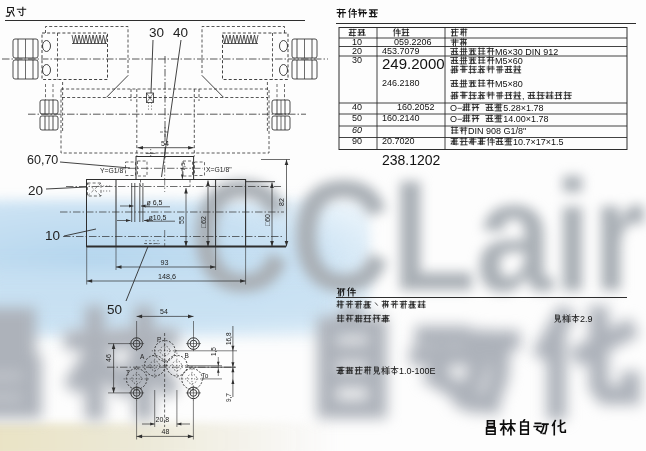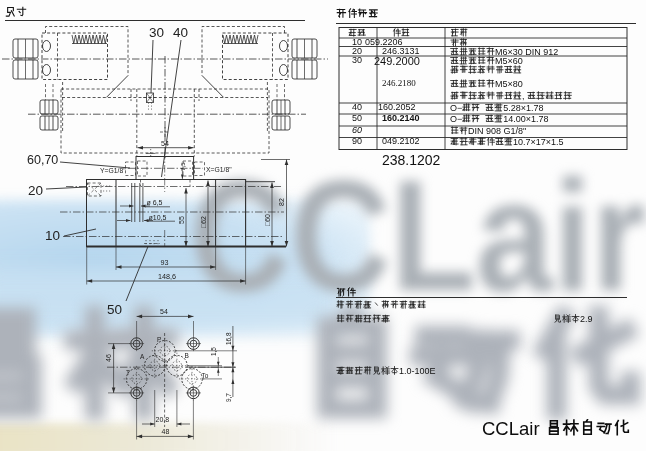--- a/index.html
+++ b/index.html
@@ -386,41 +386,41 @@
       <path d="M26 16 L26 90 M34 8 L18 34 M60 12 L52 32 M46 34 L92 34 M44 58 L94 58 M70 14 L70 90" stroke="#151515" stroke-width="9" fill="none" stroke-linecap="square"></path>
     </svg><svg style="width:9px;height:9px;vertical-align:-0.10em" viewBox="0 0 100 100">
       <path d="M13 18 L84 18 M20 49 L85 49 M11 85 L86 85 M24 9 L24 79 M72 11 L72 85 M42 45 L26 69" stroke="#151515" stroke-width="9" fill="none" stroke-linecap="square"></path>
     </svg></div>
 <div style="position:absolute;left:450px;top:28.3px;font-size:9px;color:#111;white-space:nowrap;line-height:1;"><svg style="width:9px;height:9px;vertical-align:-0.10em" viewBox="0 0 100 100">
       <path d="M17 16 L90 16 M14 45 L90 45 M17 87 L81 87 M27 18 L27 87 M61 11 L61 82 M43 39 L29 63" stroke="#151515" stroke-width="9" fill="none" stroke-linecap="square"></path>
     </svg><svg style="width:9px;height:9px;vertical-align:-0.10em" viewBox="0 0 100 100">
       <path d="M18 15 L88 15 M19 45 L80 45 M31 13 L31 78 M75 11 L75 89 M48 8 L48 88 M37 44 L17 70" stroke="#151515" stroke-width="9" fill="none" stroke-linecap="square"></path>
     </svg></div>
 <div style="position:absolute;left:352px;top:37.7px;font-size:9px;color:#111;white-space:nowrap;line-height:1;">10</div>
-<div style="position:absolute;left:365px;top:37.7px;font-size:9px;color:#111;white-space:nowrap;line-height:1;">059.2206</div>
+<div style="position:absolute;left:394px;top:37.7px;font-size:9px;color:#111;white-space:nowrap;line-height:1;">059.2206</div>
 <div style="position:absolute;left:450px;top:37.5px;font-size:9px;color:#111;white-space:nowrap;line-height:1;"><svg style="width:9px;height:9px;vertical-align:-0.10em" viewBox="0 0 100 100">
       <path d="M12 23 L91 23 M20 45 L89 45 M38 13 L38 91 M61 12 L61 88 M49 44 L32 71" stroke="#1c1c1c" stroke-width="9" fill="none" stroke-linecap="square"></path>
     </svg><svg style="width:9px;height:9px;vertical-align:-0.10em" viewBox="0 0 100 100">
       <path d="M12 16 L83 16 M15 55 L83 55 M30 9 L30 90 M73 16 L73 80 M51 9 L51 78 M37 37 L19 69 M56 42 L74 70" stroke="#1c1c1c" stroke-width="9" fill="none" stroke-linecap="square"></path>
     </svg></div>
 <div style="position:absolute;left:352px;top:46.7px;font-size:9px;color:#111;white-space:nowrap;line-height:1;">20</div>
-<div style="position:absolute;left:382px;top:46.7px;font-size:9px;color:#111;white-space:nowrap;line-height:1;">246.3131</div>
+<div style="position:absolute;left:382px;top:46.7px;font-size:9px;color:#111;white-space:nowrap;line-height:1;">453.7079</div>
 <div style="position:absolute;left:450px;top:46.5px;font-size:9px;color:#111;white-space:nowrap;line-height:1;"><svg style="width:9px;height:9px;vertical-align:-0.10em" viewBox="0 0 100 100">
       <path d="M8 17 L83 17 M15 49 L84 49 M16 83 L90 83 M38 17 L38 79 M69 13 L69 81 M36 42 L16 72 M59 45 L79 70" stroke="#1c1c1c" stroke-width="9" fill="none" stroke-linecap="square"></path>
     </svg><svg style="width:9px;height:9px;vertical-align:-0.10em" viewBox="0 0 100 100">
       <path d="M20 23 L84 23 M11 51 L88 51 M12 88 L81 88 M28 11 L28 86 M73 11 L73 78 M52 13 L52 84" stroke="#1c1c1c" stroke-width="9" fill="none" stroke-linecap="square"></path>
     </svg><svg style="width:9px;height:9px;vertical-align:-0.10em" viewBox="0 0 100 100">
       <path d="M12 20 L88 20 M17 44 L84 44 M13 82 L89 82 M35 19 L35 87 M63 19 L63 84 M45 37 L28 69 M54 41 L71 71" stroke="#1c1c1c" stroke-width="9" fill="none" stroke-linecap="square"></path>
     </svg><svg style="width:9px;height:9px;vertical-align:-0.10em" viewBox="0 0 100 100">
       <path d="M15 16 L84 16 M19 46 L87 46 M18 77 L88 77 M26 10 L26 84 M68 13 L68 80" stroke="#1c1c1c" stroke-width="9" fill="none" stroke-linecap="square"></path>
     </svg><svg style="width:9px;height:9px;vertical-align:-0.10em" viewBox="0 0 100 100">
       <path d="M11 17 L81 17 M19 46 L89 46 M36 8 L36 89 M72 16 L72 87 M36 33 L22 60" stroke="#1c1c1c" stroke-width="9" fill="none" stroke-linecap="square"></path>
     </svg>M6×30 DIN 912</div>
 <div style="position:absolute;left:352px;top:56.3px;font-size:9px;color:#111;white-space:nowrap;line-height:1;">30</div>
-<div style="position:absolute;left:374px;top:56.3px;font-size:11px;color:#111;white-space:nowrap;line-height:1;">249.2000</div>
+<div style="position:absolute;left:382px;top:56.3px;font-size:15px;color:#111;white-space:nowrap;line-height:1;">249.2000</div>
 <div style="position:absolute;left:450px;top:56.1px;font-size:9px;color:#111;white-space:nowrap;line-height:1;"><svg style="width:9px;height:9px;vertical-align:-0.10em" viewBox="0 0 100 100">
       <path d="M8 17 L83 17 M15 49 L84 49 M16 83 L90 83 M38 17 L38 79 M69 13 L69 81 M36 42 L16 72 M59 45 L79 70" stroke="#1c1c1c" stroke-width="9" fill="none" stroke-linecap="square"></path>
     </svg><svg style="width:9px;height:9px;vertical-align:-0.10em" viewBox="0 0 100 100">
       <path d="M20 23 L84 23 M11 51 L88 51 M12 88 L81 88 M28 11 L28 86 M73 11 L73 78 M52 13 L52 84" stroke="#1c1c1c" stroke-width="9" fill="none" stroke-linecap="square"></path>
     </svg><svg style="width:9px;height:9px;vertical-align:-0.10em" viewBox="0 0 100 100">
       <path d="M12 20 L88 20 M17 44 L84 44 M13 82 L89 82 M35 19 L35 87 M63 19 L63 84 M45 37 L28 69 M54 41 L71 71" stroke="#1c1c1c" stroke-width="9" fill="none" stroke-linecap="square"></path>
     </svg><svg style="width:9px;height:9px;vertical-align:-0.10em" viewBox="0 0 100 100">
       <path d="M15 16 L84 16 M19 46 L87 46 M18 77 L88 77 M26 10 L26 84 M68 13 L68 80" stroke="#1c1c1c" stroke-width="9" fill="none" stroke-linecap="square"></path>
     </svg><svg style="width:9px;height:9px;vertical-align:-0.10em" viewBox="0 0 100 100">
       <path d="M11 17 L81 17 M19 46 L89 46 M36 8 L36 89 M72 16 L72 87 M36 33 L22 60" stroke="#1c1c1c" stroke-width="9" fill="none" stroke-linecap="square"></path>
@@ -435,21 +435,21 @@
       <path d="M18 19 L86 19 M19 51 L85 51 M9 81 L81 81 M37 10 L37 90 M66 18 L66 88 M48 40 L26 71 M52 43 L69 72" stroke="#1c1c1c" stroke-width="9" fill="none" stroke-linecap="square"></path>
     </svg><svg style="width:9px;height:9px;vertical-align:-0.10em" viewBox="0 0 100 100">
       <path d="M12 22 L87 22 M12 44 L91 44 M31 10 L31 82 M70 12 L70 87 M43 39 L25 61" stroke="#1c1c1c" stroke-width="9" fill="none" stroke-linecap="square"></path>
     </svg><svg style="width:9px;height:9px;vertical-align:-0.10em" viewBox="0 0 100 100">
       <path d="M19 21 L82 21 M17 53 L89 53 M33 16 L33 88 M69 11 L69 82 M53 18 L53 88" stroke="#1c1c1c" stroke-width="9" fill="none" stroke-linecap="square"></path>
     </svg><svg style="width:9px;height:9px;vertical-align:-0.10em" viewBox="0 0 100 100">
       <path d="M8 17 L83 17 M15 49 L84 49 M16 83 L90 83 M38 17 L38 79 M69 13 L69 81 M36 42 L16 72 M59 45 L79 70" stroke="#1c1c1c" stroke-width="9" fill="none" stroke-linecap="square"></path>
     </svg><svg style="width:9px;height:9px;vertical-align:-0.10em" viewBox="0 0 100 100">
       <path d="M9 21 L82 21 M8 53 L85 53 M10 88 L85 88 M24 9 L24 79 M70 10 L70 86 M33 42 L17 72 M53 43 L66 70" stroke="#1c1c1c" stroke-width="9" fill="none" stroke-linecap="square"></path>
     </svg></div>
-<div style="position:absolute;left:382px;top:79.3px;font-size:9px;color:#111;white-space:nowrap;line-height:1;font-family:Liberation Serif, serif;">246.2180</div>
+<div style="position:absolute;left:382px;top:79.3px;font-size:9px;color:#111;white-space:nowrap;line-height:1;">246.2180</div>
 <div style="position:absolute;left:450px;top:79.1px;font-size:9px;color:#111;white-space:nowrap;line-height:1;text-align:center;"><svg style="width:9px;height:9px;vertical-align:-0.10em" viewBox="0 0 100 100">
       <path d="M8 17 L83 17 M15 49 L84 49 M16 83 L90 83 M38 17 L38 79 M69 13 L69 81 M36 42 L16 72 M59 45 L79 70" stroke="#1c1c1c" stroke-width="9" fill="none" stroke-linecap="square"></path>
     </svg><svg style="width:9px;height:9px;vertical-align:-0.10em" viewBox="0 0 100 100">
       <path d="M20 23 L84 23 M11 51 L88 51 M12 88 L81 88 M28 11 L28 86 M73 11 L73 78 M52 13 L52 84" stroke="#1c1c1c" stroke-width="9" fill="none" stroke-linecap="square"></path>
     </svg><svg style="width:9px;height:9px;vertical-align:-0.10em" viewBox="0 0 100 100">
       <path d="M12 20 L88 20 M17 44 L84 44 M13 82 L89 82 M35 19 L35 87 M63 19 L63 84 M45 37 L28 69 M54 41 L71 71" stroke="#1c1c1c" stroke-width="9" fill="none" stroke-linecap="square"></path>
     </svg><svg style="width:9px;height:9px;vertical-align:-0.10em" viewBox="0 0 100 100">
       <path d="M15 16 L84 16 M19 46 L87 46 M18 77 L88 77 M26 10 L26 84 M68 13 L68 80" stroke="#1c1c1c" stroke-width="9" fill="none" stroke-linecap="square"></path>
     </svg><svg style="width:9px;height:9px;vertical-align:-0.10em" viewBox="0 0 100 100">
       <path d="M11 17 L81 17 M19 46 L89 46 M36 8 L36 89 M72 16 L72 87 M36 33 L22 60" stroke="#1c1c1c" stroke-width="9" fill="none" stroke-linecap="square"></path>
@@ -475,50 +475,50 @@
     </svg><svg style="width:9px;height:9px;vertical-align:-0.10em" viewBox="0 0 100 100">
       <path d="M13 19 L91 19 M16 48 L92 48 M8 82 L86 82 M27 9 L27 92 M68 18 L68 88 M56 43 L77 65" stroke="#1c1c1c" stroke-width="9" fill="none" stroke-linecap="square"></path>
     </svg><svg style="width:9px;height:9px;vertical-align:-0.10em" viewBox="0 0 100 100">
       <path d="M12 20 L89 20 M12 55 L89 55 M19 79 L91 79 M25 13 L25 83 M74 9 L74 86 M34 45 L14 76 M61 43 L73 64" stroke="#1c1c1c" stroke-width="9" fill="none" stroke-linecap="square"></path>
     </svg><svg style="width:9px;height:9px;vertical-align:-0.10em" viewBox="0 0 100 100">
       <path d="M20 18 L88 18 M12 47 L85 47 M11 84 L83 84 M28 17 L28 86 M73 14 L73 86 M58 33 L73 64" stroke="#1c1c1c" stroke-width="9" fill="none" stroke-linecap="square"></path>
     </svg><svg style="width:9px;height:9px;vertical-align:-0.10em" viewBox="0 0 100 100">
       <path d="M13 19 L91 19 M16 48 L92 48 M8 82 L86 82 M27 9 L27 92 M68 18 L68 88 M56 43 L77 65" stroke="#1c1c1c" stroke-width="9" fill="none" stroke-linecap="square"></path>
     </svg></div>
 <div style="position:absolute;left:352px;top:102.7px;font-size:9px;color:#111;white-space:nowrap;line-height:1;">40</div>
-<div style="position:absolute;left:378px;top:102.7px;font-size:9px;color:#111;white-space:nowrap;line-height:1;">160.2052</div>
+<div style="position:absolute;left:397px;top:102.7px;font-size:9px;color:#111;white-space:nowrap;line-height:1;">160.2052</div>
 <div style="position:absolute;left:450px;top:102.5px;font-size:9px;color:#111;white-space:nowrap;line-height:1;">O−<svg style="width:9px;height:9px;vertical-align:-0.10em" viewBox="0 0 100 100">
       <path d="M18 20 L88 20 M10 45 L82 45 M8 77 L88 77 M25 16 L25 85 M73 11 L73 85 M51 8 L51 84 M31 50 L13 81" stroke="#1c1c1c" stroke-width="9" fill="none" stroke-linecap="square"></path>
     </svg><svg style="width:9px;height:9px;vertical-align:-0.10em" viewBox="0 0 100 100">
       <path d="M14 17 L88 17 M15 50 L85 50 M24 12 L24 86 M71 16 L71 84 M42 45 L24 78 M55 31 L76 55" stroke="#1c1c1c" stroke-width="9" fill="none" stroke-linecap="square"></path>
     </svg>&nbsp; <svg style="width:9px;height:9px;vertical-align:-0.10em" viewBox="0 0 100 100">
       <path d="M8 17 L83 17 M15 49 L84 49 M16 83 L90 83 M38 17 L38 79 M69 13 L69 81 M36 42 L16 72 M59 45 L79 70" stroke="#1c1c1c" stroke-width="9" fill="none" stroke-linecap="square"></path>
     </svg><svg style="width:9px;height:9px;vertical-align:-0.10em" viewBox="0 0 100 100">
       <path d="M8 21 L88 21 M12 48 L81 48 M13 88 L84 88 M34 9 L34 80 M69 9 L69 85 M52 14 L52 80 M36 32 L16 54" stroke="#1c1c1c" stroke-width="9" fill="none" stroke-linecap="square"></path>
     </svg>5.28×1.78</div>
 <div style="position:absolute;left:352px;top:114.2px;font-size:9px;color:#111;white-space:nowrap;line-height:1;">50</div>
-<div style="position:absolute;left:382px;top:114.2px;font-size:9px;color:#111;white-space:nowrap;line-height:1;font-weight:bold;">160.2140</div>
+<div style="position:absolute;left:382px;top:114.2px;font-size:9px;color:#111;white-space:nowrap;line-height:1;">160.2140</div>
 <div style="position:absolute;left:450px;top:114px;font-size:9px;color:#111;white-space:nowrap;line-height:1;">O−<svg style="width:9px;height:9px;vertical-align:-0.10em" viewBox="0 0 100 100">
       <path d="M18 20 L88 20 M10 45 L82 45 M8 77 L88 77 M25 16 L25 85 M73 11 L73 85 M51 8 L51 84 M31 50 L13 81" stroke="#1c1c1c" stroke-width="9" fill="none" stroke-linecap="square"></path>
     </svg><svg style="width:9px;height:9px;vertical-align:-0.10em" viewBox="0 0 100 100">
       <path d="M14 17 L88 17 M15 50 L85 50 M24 12 L24 86 M71 16 L71 84 M42 45 L24 78 M55 31 L76 55" stroke="#1c1c1c" stroke-width="9" fill="none" stroke-linecap="square"></path>
     </svg>&nbsp; <svg style="width:9px;height:9px;vertical-align:-0.10em" viewBox="0 0 100 100">
       <path d="M8 17 L83 17 M15 49 L84 49 M16 83 L90 83 M38 17 L38 79 M69 13 L69 81 M36 42 L16 72 M59 45 L79 70" stroke="#1c1c1c" stroke-width="9" fill="none" stroke-linecap="square"></path>
     </svg><svg style="width:9px;height:9px;vertical-align:-0.10em" viewBox="0 0 100 100">
       <path d="M8 21 L88 21 M12 48 L81 48 M13 88 L84 88 M34 9 L34 80 M69 9 L69 85 M52 14 L52 80 M36 32 L16 54" stroke="#1c1c1c" stroke-width="9" fill="none" stroke-linecap="square"></path>
     </svg>14.00×1.78</div>
 <div style="position:absolute;left:352px;top:125.7px;font-size:9px;color:#111;white-space:nowrap;line-height:1;font-style:italic;">60</div>
 <div style="position:absolute;left:382px;top:116px;font-size:14px;color:#111;white-space:nowrap;line-height:1;margin-top:37px;">238.1202</div>
 <div style="position:absolute;left:450px;top:125.5px;font-size:9px;color:#111;white-space:nowrap;line-height:1;"><svg style="width:9px;height:9px;vertical-align:-0.10em" viewBox="0 0 100 100">
       <path d="M15 16 L84 16 M19 46 L87 46 M18 77 L88 77 M26 10 L26 84 M68 13 L68 80" stroke="#1c1c1c" stroke-width="9" fill="none" stroke-linecap="square"></path>
     </svg><svg style="width:9px;height:9px;vertical-align:-0.10em" viewBox="0 0 100 100">
       <path d="M11 23 L87 23 M16 47 L82 47 M32 15 L32 84 M70 13 L70 91 M42 35 L28 62" stroke="#1c1c1c" stroke-width="9" fill="none" stroke-linecap="square"></path>
     </svg>DIN 908 G1/8"</div>
 <div style="position:absolute;left:352px;top:137.2px;font-size:9px;color:#111;white-space:nowrap;line-height:1;">90</div>
-<div style="position:absolute;left:382px;top:137.2px;font-size:9px;color:#111;white-space:nowrap;line-height:1;">049.2102</div>
+<div style="position:absolute;left:382px;top:137.2px;font-size:9px;color:#111;white-space:nowrap;line-height:1;">20.7020</div>
 <div style="position:absolute;left:450px;top:137px;font-size:9px;color:#111;white-space:nowrap;line-height:1;"><svg style="width:9px;height:9px;vertical-align:-0.10em" viewBox="0 0 100 100">
       <path d="M13 16 L86 16 M13 46 L81 46 M12 78 L90 78 M38 18 L38 82 M68 19 L68 87 M51 20 L51 83 M34 41 L16 73" stroke="#1c1c1c" stroke-width="9" fill="none" stroke-linecap="square"></path>
     </svg><svg style="width:9px;height:9px;vertical-align:-0.10em" viewBox="0 0 100 100">
       <path d="M11 19 L86 19 M14 50 L91 50 M19 87 L90 87 M32 10 L32 86 M74 11 L74 83 M49 43 L29 67" stroke="#1c1c1c" stroke-width="9" fill="none" stroke-linecap="square"></path>
     </svg><svg style="width:9px;height:9px;vertical-align:-0.10em" viewBox="0 0 100 100">
       <path d="M17 23 L88 23 M9 54 L89 54 M36 11 L36 79 M62 16 L62 85 M53 17 L53 82 M33 41 L19 74" stroke="#1c1c1c" stroke-width="9" fill="none" stroke-linecap="square"></path>
     </svg><svg style="width:9px;height:9px;vertical-align:-0.10em" viewBox="0 0 100 100">
       <path d="M11 14 L91 14 M19 48 L87 48 M9 77 L83 77 M37 11 L37 84 M61 11 L61 81 M45 14 L45 84 M43 43 L31 72" stroke="#1c1c1c" stroke-width="9" fill="none" stroke-linecap="square"></path>
     </svg><svg style="width:9px;height:9px;vertical-align:-0.10em" viewBox="0 0 100 100">
       <path d="M26 16 L26 90 M34 8 L18 34 M60 12 L52 32 M46 34 L92 34 M44 58 L94 58 M70 14 L70 90" stroke="#1c1c1c" stroke-width="9" fill="none" stroke-linecap="square"></path>
@@ -581,21 +581,21 @@
       <path d="M17 16 L90 16 M14 45 L90 45 M17 87 L81 87 M27 18 L27 87 M61 11 L61 82 M43 39 L29 63" stroke="#1c1c1c" stroke-width="9" fill="none" stroke-linecap="square"></path>
     </svg><svg style="width:9px;height:9px;vertical-align:-0.10em" viewBox="0 0 100 100">
       <path d="M18 15 L88 15 M19 45 L80 45 M31 13 L31 78 M75 11 L75 89 M48 8 L48 88 M37 44 L17 70" stroke="#1c1c1c" stroke-width="9" fill="none" stroke-linecap="square"></path>
     </svg><svg style="width:9px;height:9px;vertical-align:-0.10em" viewBox="0 0 100 100">
       <path d="M30 12 L70 12 L70 55 M30 12 L30 55 M30 33 L70 33 M30 55 L70 55 M44 55 L38 80 L22 90 M58 55 L58 84 L66 90 L84 90 L84 78" stroke="#1c1c1c" stroke-width="9" fill="none" stroke-linecap="square"></path>
     </svg><svg style="width:9px;height:9px;vertical-align:-0.10em" viewBox="0 0 100 100">
       <path d="M24 10 L24 92 M8 32 L42 32 M23 44 L10 66 M25 44 L40 62 M54 10 L64 20 M84 8 L74 20 M50 32 L92 32 M50 56 L92 56 M46 78 L96 78 M70 32 L70 94" stroke="#1c1c1c" stroke-width="9" fill="none" stroke-linecap="square"></path>
     </svg><svg style="width:9px;height:9px;vertical-align:-0.10em" viewBox="0 0 100 100">
       <path d="M50 6 L50 92 M12 28 L88 28 M48 30 L20 64 M52 30 L80 64 M30 74 L70 74" stroke="#1c1c1c" stroke-width="9" fill="none" stroke-linecap="square"></path>
     </svg>1.0-100E</div>
-<div style="position:absolute;left:482px;top:419px;font-size:18px;color:#0d0d0d;white-space:nowrap;line-height:1;"><span style="font-size:18.5px">CCLair</span> <svg style="width:17px;height:17px;vertical-align:-0.08em" viewBox="0 0 100 100">
+<div style="position:absolute;left:482px;top:419px;font-size:18px;color:#0d0d0d;white-space:nowrap;line-height:1;"> <svg style="width:17px;height:17px;vertical-align:-0.08em" viewBox="0 0 100 100">
       <path d="M32 10 L72 10 L72 44 L32 44 L32 10 M32 27 L72 27 M27 52 L77 52 L77 90 L27 90 L27 52 M27 71 L77 71" stroke="#0d0d0d" stroke-width="9.5" fill="none" stroke-linecap="square"></path>
     </svg><svg style="width:17px;height:17px;vertical-align:-0.08em" viewBox="0 0 100 100">
       <path d="M27 8 L27 92 M9 30 L45 30 M26 42 L11 66 M28 42 L43 60 M70 6 L70 92 M52 28 L94 28 M69 40 L52 70 M71 40 L91 70" stroke="#0d0d0d" stroke-width="9.5" fill="none" stroke-linecap="square"></path>
     </svg><svg style="width:17px;height:17px;vertical-align:-0.08em" viewBox="0 0 100 100">
       <path d="M50 4 L43 15 M28 18 L72 18 L72 90 L28 90 L28 18 M28 41 L72 41 M28 64 L72 64" stroke="#0d0d0d" stroke-width="9.5" fill="none" stroke-linecap="square"></path>
     </svg><svg style="width:17px;height:17px;vertical-align:-0.08em" viewBox="0 0 100 100">
       <path d="M13 26 L45 26 M7 44 L50 44 M30 44 L22 62 M22 62 L42 74 M56 30 L88 30 M80 30 L78 62 L70 85 M70 85 L60 85 M66 30 L58 60 L48 82" stroke="#0d0d0d" stroke-width="9.5" fill="none" stroke-linecap="square"></path>
     </svg><svg style="width:17px;height:17px;vertical-align:-0.08em" viewBox="0 0 100 100">
       <path d="M31 10 L15 38 M25 28 L25 92 M62 8 L62 70 L68 78 L90 78 M90 78 L90 66 M48 42 L86 22" stroke="#0d0d0d" stroke-width="9.5" fill="none" stroke-linecap="square"></path>
     </svg></div>

